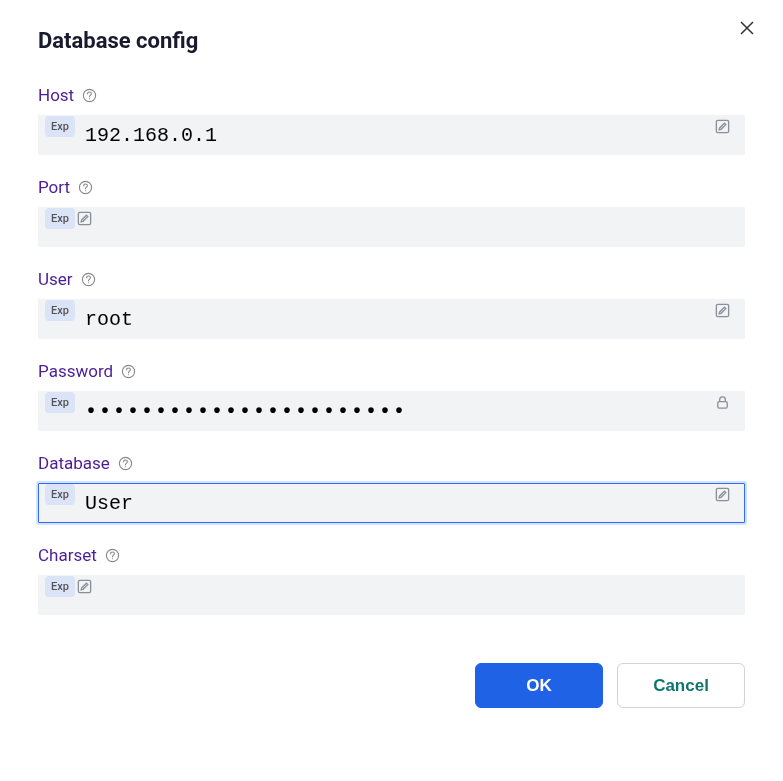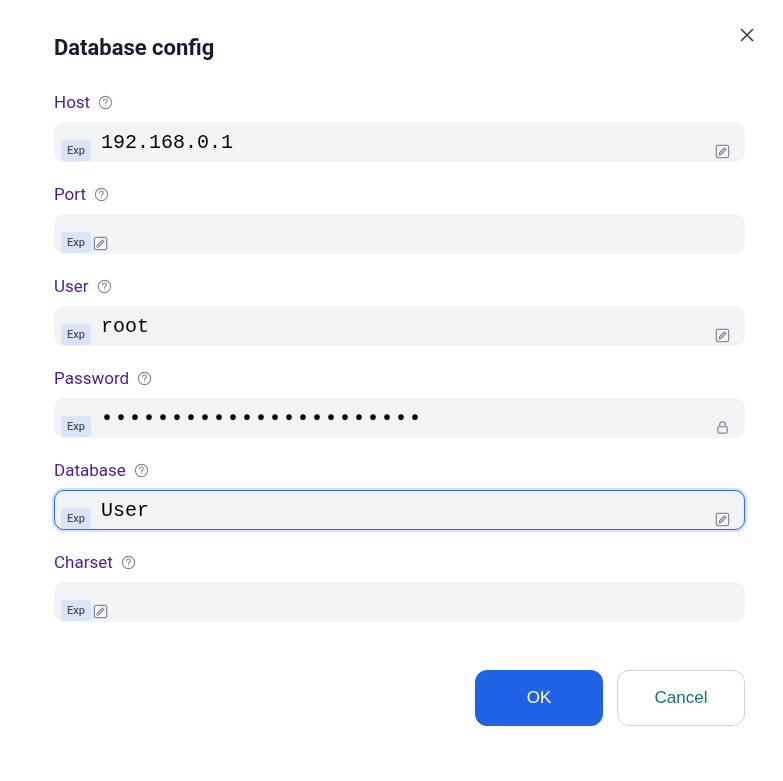--- a/index.html
+++ b/index.html
@@ -8,23 +8,22 @@
       padding: 0;
     }
     body {
       font-family: -apple-system, BlinkMacSystemFont, "Segoe UI", Roboto, "Helvetica Neue", Arial, sans-serif;
       background: #fff;
       width: 783px;
       height: 781px;
       position: relative;
     }
     .dialog {
-      padding: 28px 38px 20px 54px;
+      padding: 28px 38px 20px 38px;
       position: relative;
-      margin-top: 7px;
     }
     .close-btn {
       position: absolute;
       top: 20px;
       right: 26px;
       width: 20px;
       height: 20px;
       cursor: pointer;
       display: flex;
       align-items: center;
@@ -63,23 +62,23 @@
       align-items: center;
       justify-content: center;
       color: #888;
     }
     .help-icon svg {
       width: 15px;
       height: 15px;
     }
     .input-wrapper {
       display: flex;
-      align-items: flex-end;
+      align-items: flex-start;
       background: #f1f3f5;
-      border-radius: 10px;
+      border-radius: 1px;
       height: 40px;
       border: 1px solid transparent;
       position: relative;
     }
     .input-wrapper.focused {
       border: 1px solid #2e6cf6;
       box-shadow: 0 0 0 2px rgba(46, 108, 246, 0.2);
     }
     .exp-tag {
       background: #dbe3f7;
@@ -123,28 +122,29 @@
     }
     .button-row {
       display: flex;
       justify-content: flex-end;
       gap: 14px;
       margin-top: 48px;
       padding-right: 0;
     }
     .btn {
       min-width: 128px;
-      height: 56px;
-      border-radius: 12px;
+      height: 45px;
+      border-radius: 6px;
       font-size: 17px;
       cursor: pointer;
       display: flex;
       align-items: center;
       justify-content: center;
       border: 1px solid transparent;
+      font-weight: bold;
     }
     .btn-primary {
       background: #1f62e5;
       color: #fff;
       border-color: #1f62e5;
     }
     .btn-secondary {
       background: #fff;
       color: #0f766e;
       border-color: #d0d3d9;

